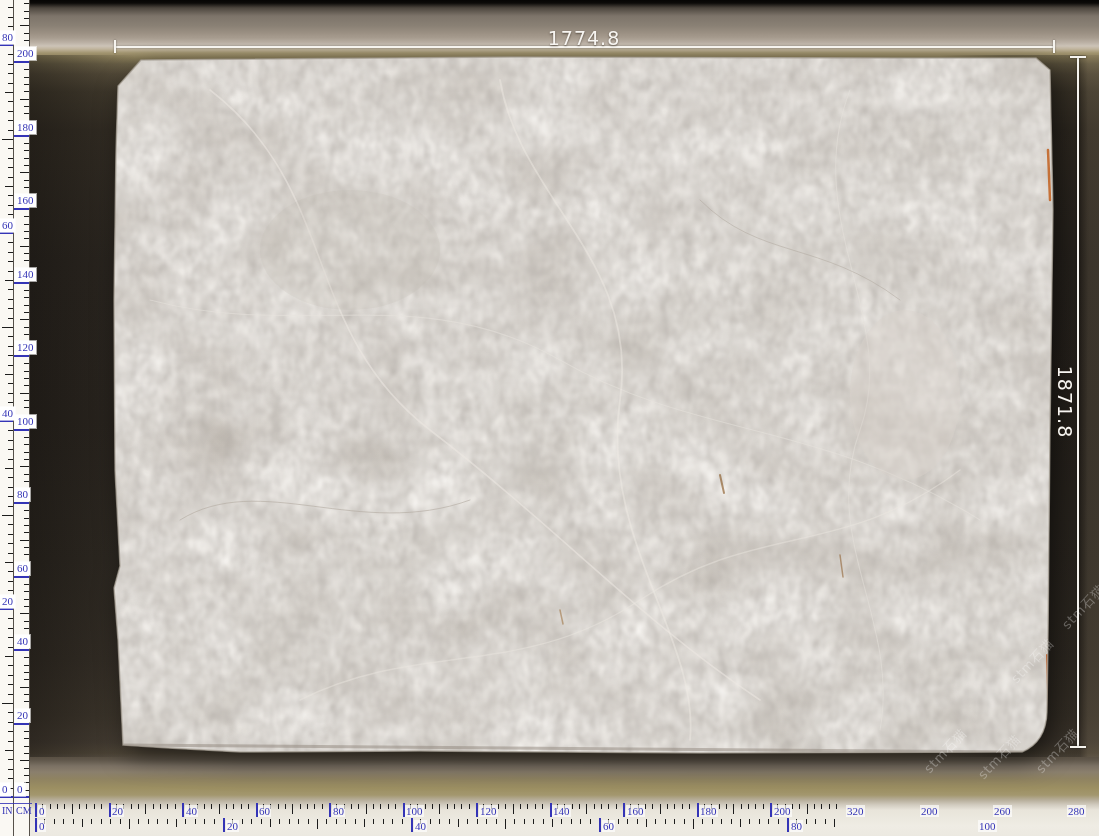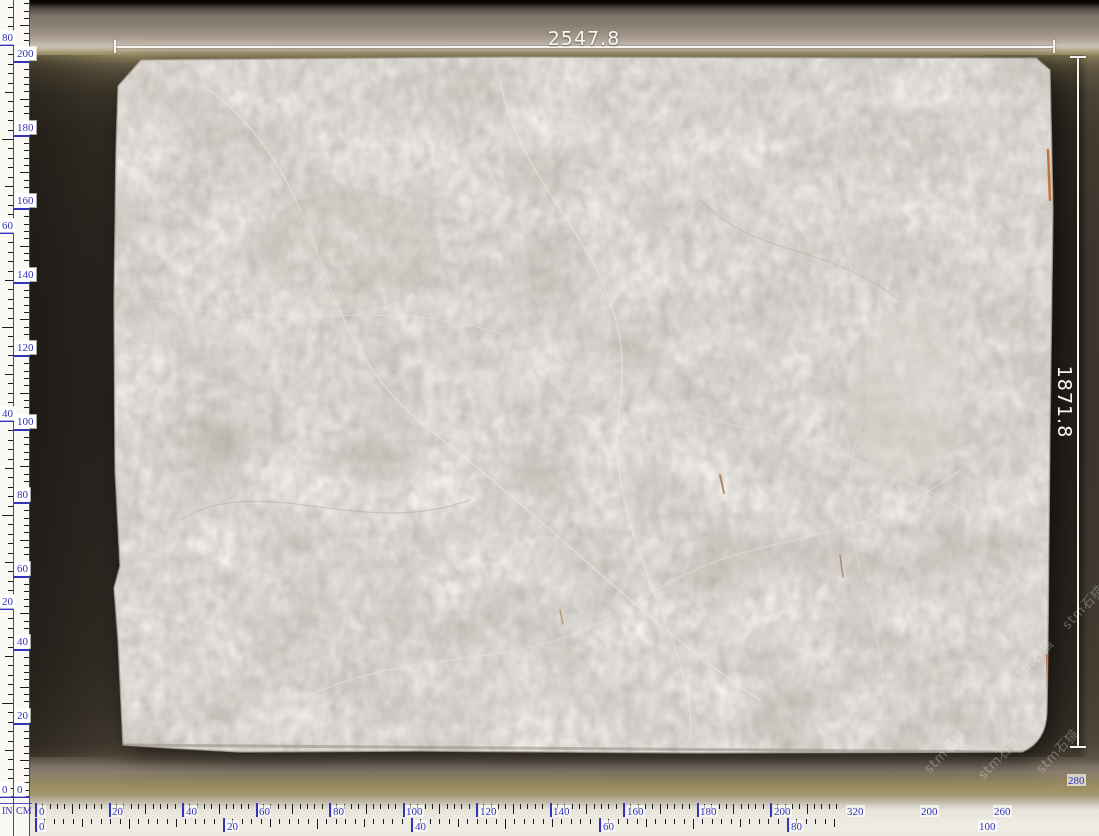--- a/index.html
+++ b/index.html
@@ -113,21 +113,21 @@
       <path d="M840,555 l3,22" stroke="#8a5a28" stroke-width="1.5" opacity=".55"></path>
       <path d="M560,610 l3,14" stroke="#95632c" stroke-width="1.5" opacity=".5"></path>
       <path d="M123,745 L1022,752" stroke="#8f867c" stroke-width="3" opacity=".5"></path>
     </g>
     <use href="#slabPath" fill="none" stroke="#a39b90" stroke-width="1.5" opacity=".7"></use>
   </svg>
 
   <div class="dim" id="dimh-line"></div>
   <div class="dim" id="dimh-t1"></div>
   <div class="dim" id="dimh-t2"></div>
-  <div class="dim-label" id="dim-w">2547.8</div>
+  <div class="dim-label" id="dim-w">1774.8</div>
 
   <div class="dim" id="dimv-line"></div>
   <div class="dim" id="dimv-t1"></div>
   <div class="dim" id="dimv-t2"></div>
   <div class="dim-label" id="dim-h">1871.8</div>
 
   <div class="strip" id="strip-in"></div>
   <div class="strip" id="strip-cm"></div>
 
   <div class="ruler">
@@ -462,21 +462,21 @@
       <div class="rlabel rl-h" style="left: 332px; top: 805px;">80</div>
       <div class="rlabel rl-h" style="left: 405px; top: 805px;">100</div>
       <div class="rlabel rl-h" style="left: 479px; top: 805px;">120</div>
       <div class="rlabel rl-h" style="left: 552px; top: 805px;">140</div>
       <div class="rlabel rl-h" style="left: 626px; top: 805px;">160</div>
       <div class="rlabel rl-h" style="left: 699px; top: 805px;">180</div>
       <div class="rlabel rl-h" style="left: 773px; top: 805px;">200</div>
       <div class="rlabel rl-h" style="left: 846px; top: 805px;">320</div>
       <div class="rlabel rl-h" style="left: 920px; top: 805px;">200</div>
       <div class="rlabel rl-h" style="left: 993px; top: 805px;">260</div>
-      <div class="rlabel rl-h" style="left: 1067px; top: 774px;">280</div>
+      <div class="rlabel rl-h" style="left: 1067px; top: 805px;">280</div>
     </div>
   <div class="ruler">
       <div class="tick" style="left: 35px; top: 818px; width: 2px; height: 14px; background: rgb(52, 52, 182);"></div>
       <div class="tick" style="left: 44.4px; top: 819px; width: 1px; height: 5px; background: rgb(28, 28, 28);"></div>
       <div class="tick" style="left: 53.8px; top: 819px; width: 1px; height: 5px; background: rgb(28, 28, 28);"></div>
       <div class="tick" style="left: 63.2px; top: 819px; width: 1px; height: 5px; background: rgb(28, 28, 28);"></div>
       <div class="tick" style="left: 72.6px; top: 819px; width: 1px; height: 5px; background: rgb(28, 28, 28);"></div>
       <div class="tick" style="left: 82px; top: 819px; width: 1px; height: 8px; background: rgb(28, 28, 28);"></div>
       <div class="tick" style="left: 91.4px; top: 819px; width: 1px; height: 5px; background: rgb(28, 28, 28);"></div>
       <div class="tick" style="left: 100.8px; top: 819px; width: 1px; height: 5px; background: rgb(28, 28, 28);"></div>

